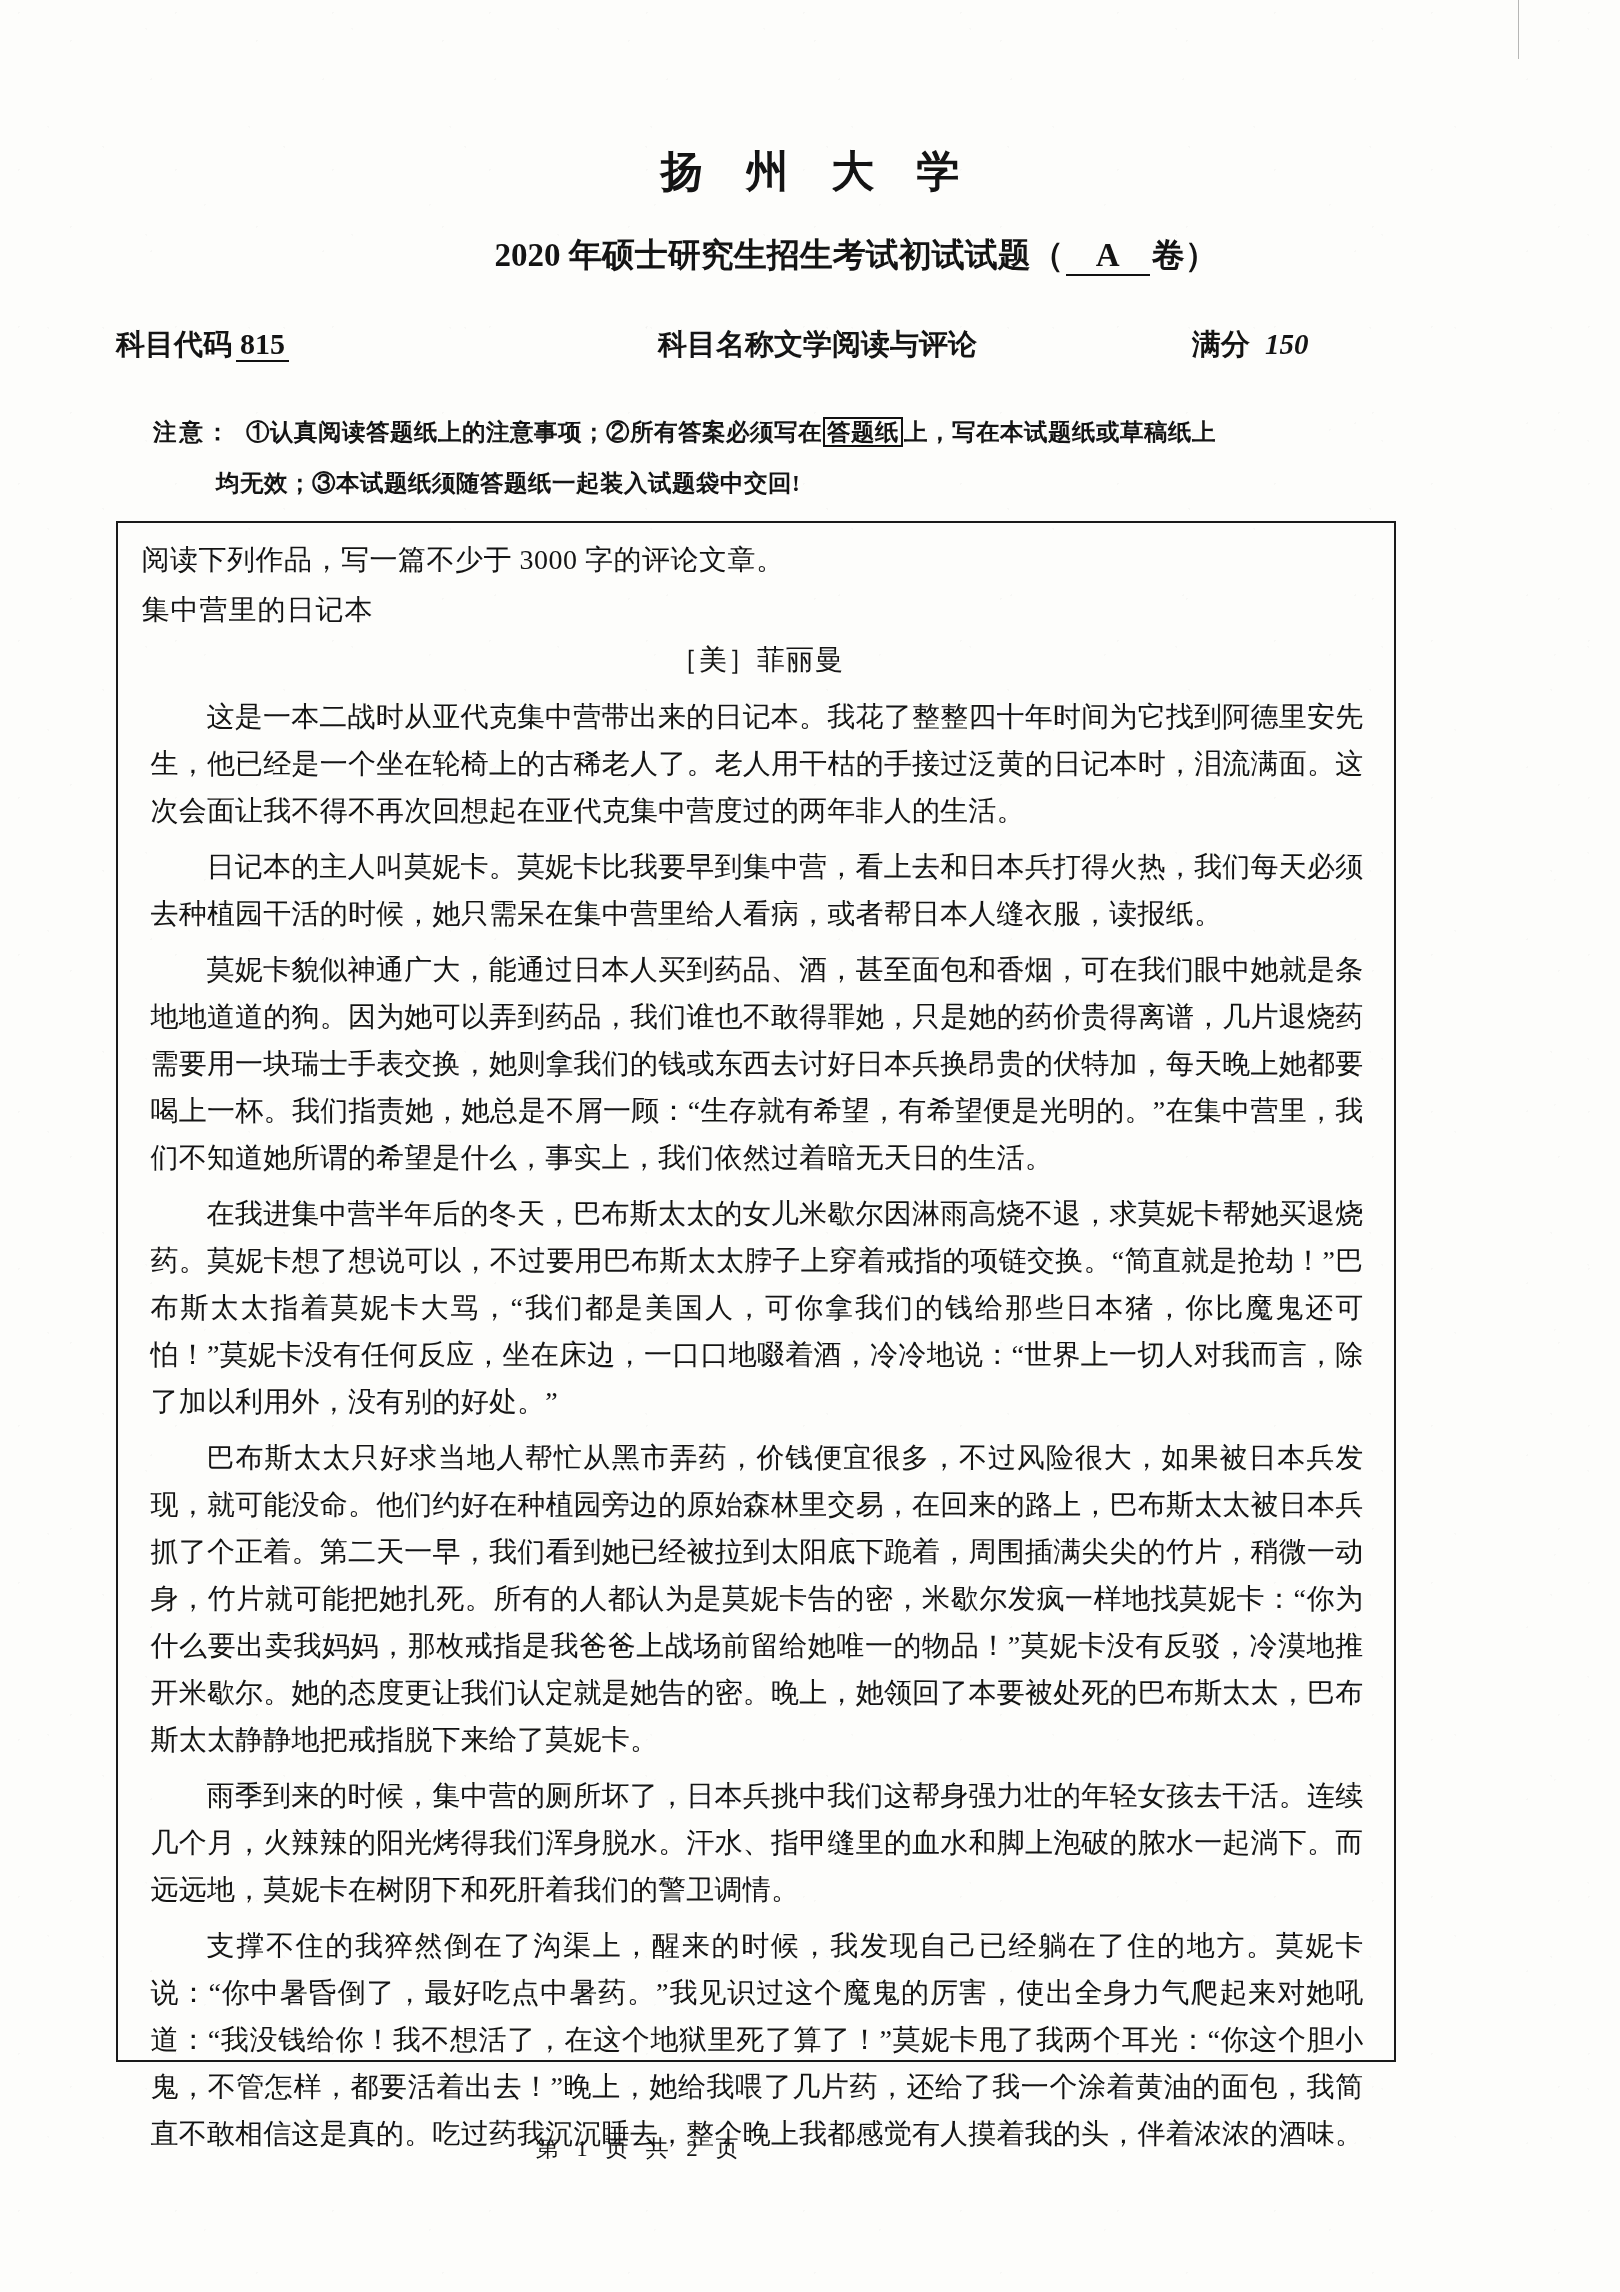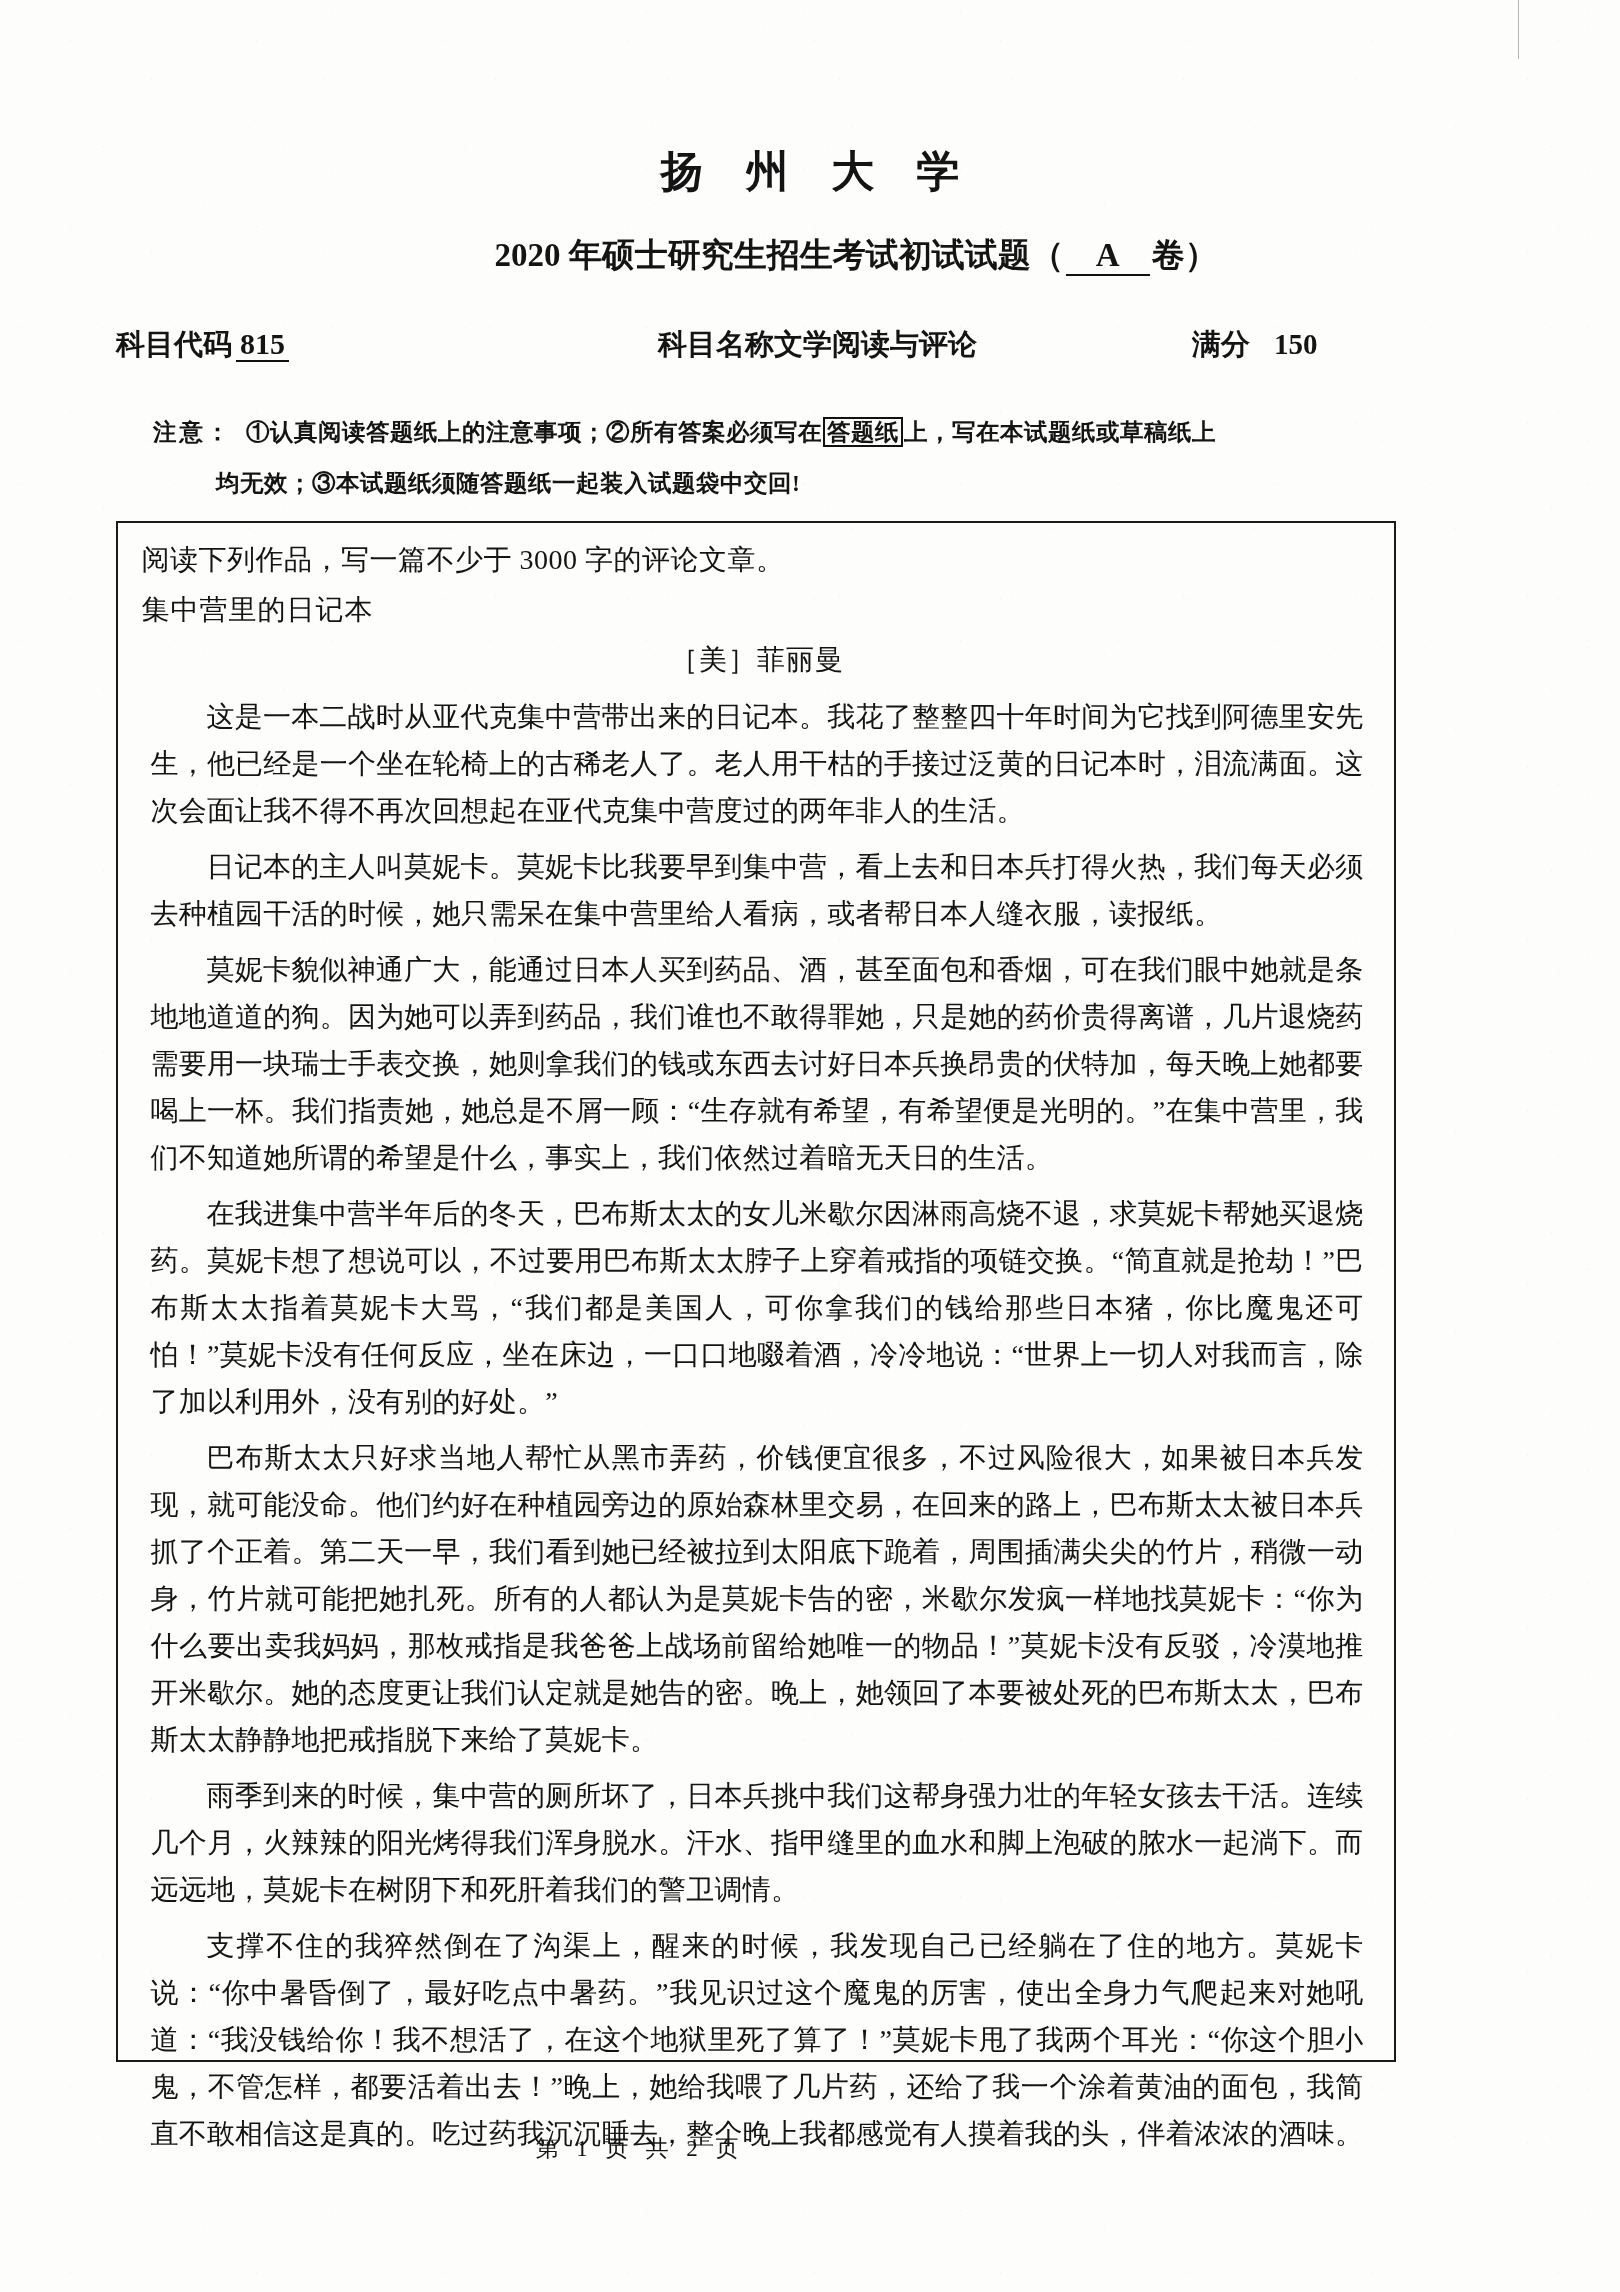--- a/index.html
+++ b/index.html
@@ -83,21 +83,21 @@
   .meta-row .m-code .val {
     font-family: "Liberation Serif", "DejaVu Serif", serif;
     font-weight: bold;
     border-bottom: 2px solid #111;
     padding: 0 3.9px;
     margin-left: 4px;
     font-size: 30px;
   }
   .meta-row .m-name { position: absolute; left: 510px; top: 0; margin-left: 32px; }
   .meta-row .m-full { position: absolute; left: 1076px; top: 0; }
-  .meta-row .m-full .val { margin-left: 24px; }
+  .meta-row .m-full .val { margin-left: 15px; font-style: italic; }
 
   .notice {
     position: absolute;
     top: 407px;
     left: 153px;
     width: 1333px;
     font-size: 23.5px;
     font-weight: bold;
     font-family: "Liberation Serif", "DejaVu Serif", serif;
     line-height: 51px;

